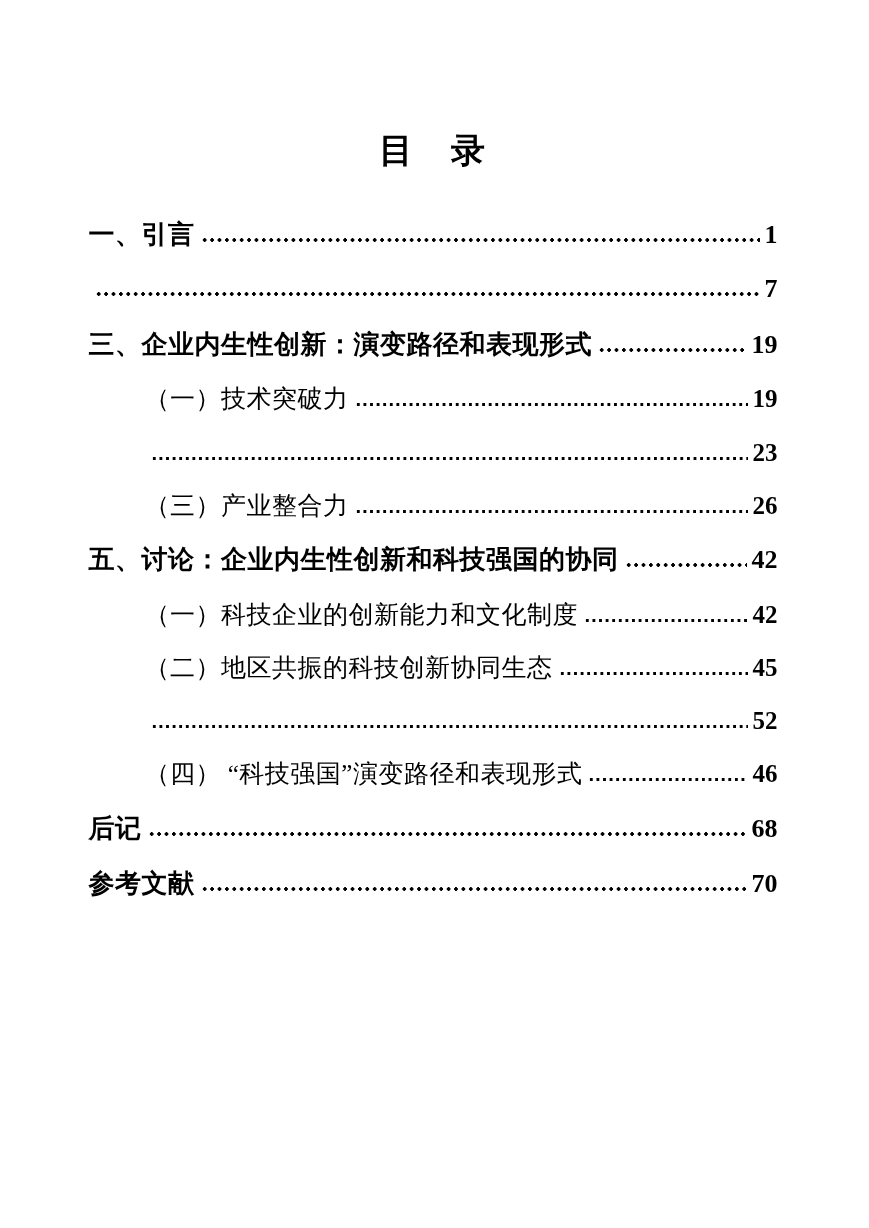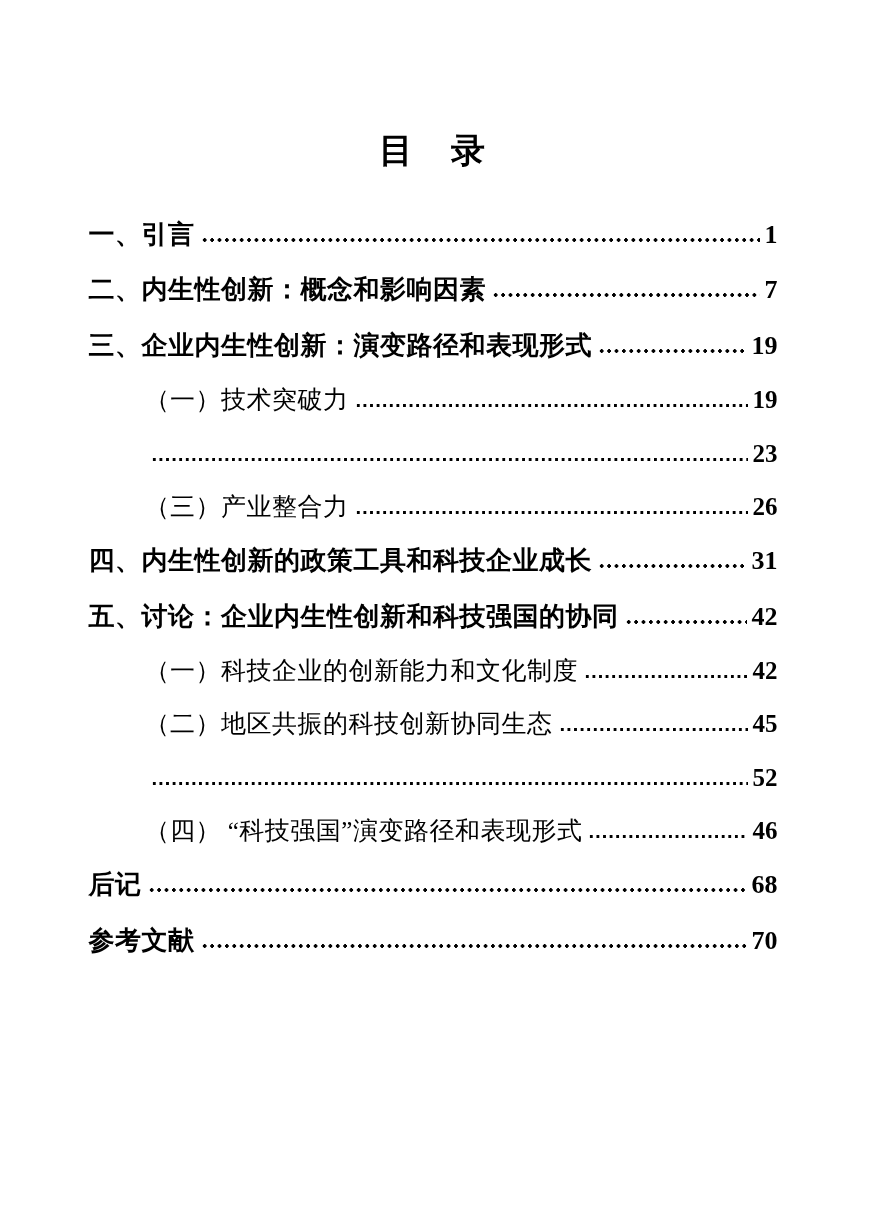--- a/index.html
+++ b/index.html
@@ -74,21 +74,20 @@
 
   <div class="toc">
 
     <div class="toc-row l1">
       <span class="toc-label">一、引言</span>
       <span class="dot-leader"></span>
       <span class="page-num">1</span>
     </div>
 
     <div class="toc-row l1">
-      <span class="toc-label">二、内生性创新：概念和影响因素</span>
       <span class="dot-leader"></span>
       <span class="page-num">7</span>
     </div>
 
     <div class="toc-row l1">
       <span class="toc-label">三、企业内生性创新：演变路径和表现形式</span>
       <span class="dot-leader"></span>
       <span class="page-num">19</span>
     </div>
 
@@ -102,25 +101,20 @@
       <span class="dot-leader"></span>
       <span class="page-num">23</span>
     </div>
 
     <div class="toc-row l2">
       <span class="toc-label">（三）产业整合力</span>
       <span class="dot-leader"></span>
       <span class="page-num">26</span>
     </div>
 
-    <div class="toc-row l1">
-      <span class="toc-label">四、内生性创新的政策工具和科技企业成长</span>
-      <span class="dot-leader"></span>
-      <span class="page-num">31</span>
-    </div>
 
     <div class="toc-row l1">
       <span class="toc-label">五、讨论：企业内生性创新和科技强国的协同</span>
       <span class="dot-leader"></span>
       <span class="page-num">42</span>
     </div>
 
     <div class="toc-row l2">
       <span class="toc-label">（一）科技企业的创新能力和文化制度</span>
       <span class="dot-leader"></span>

